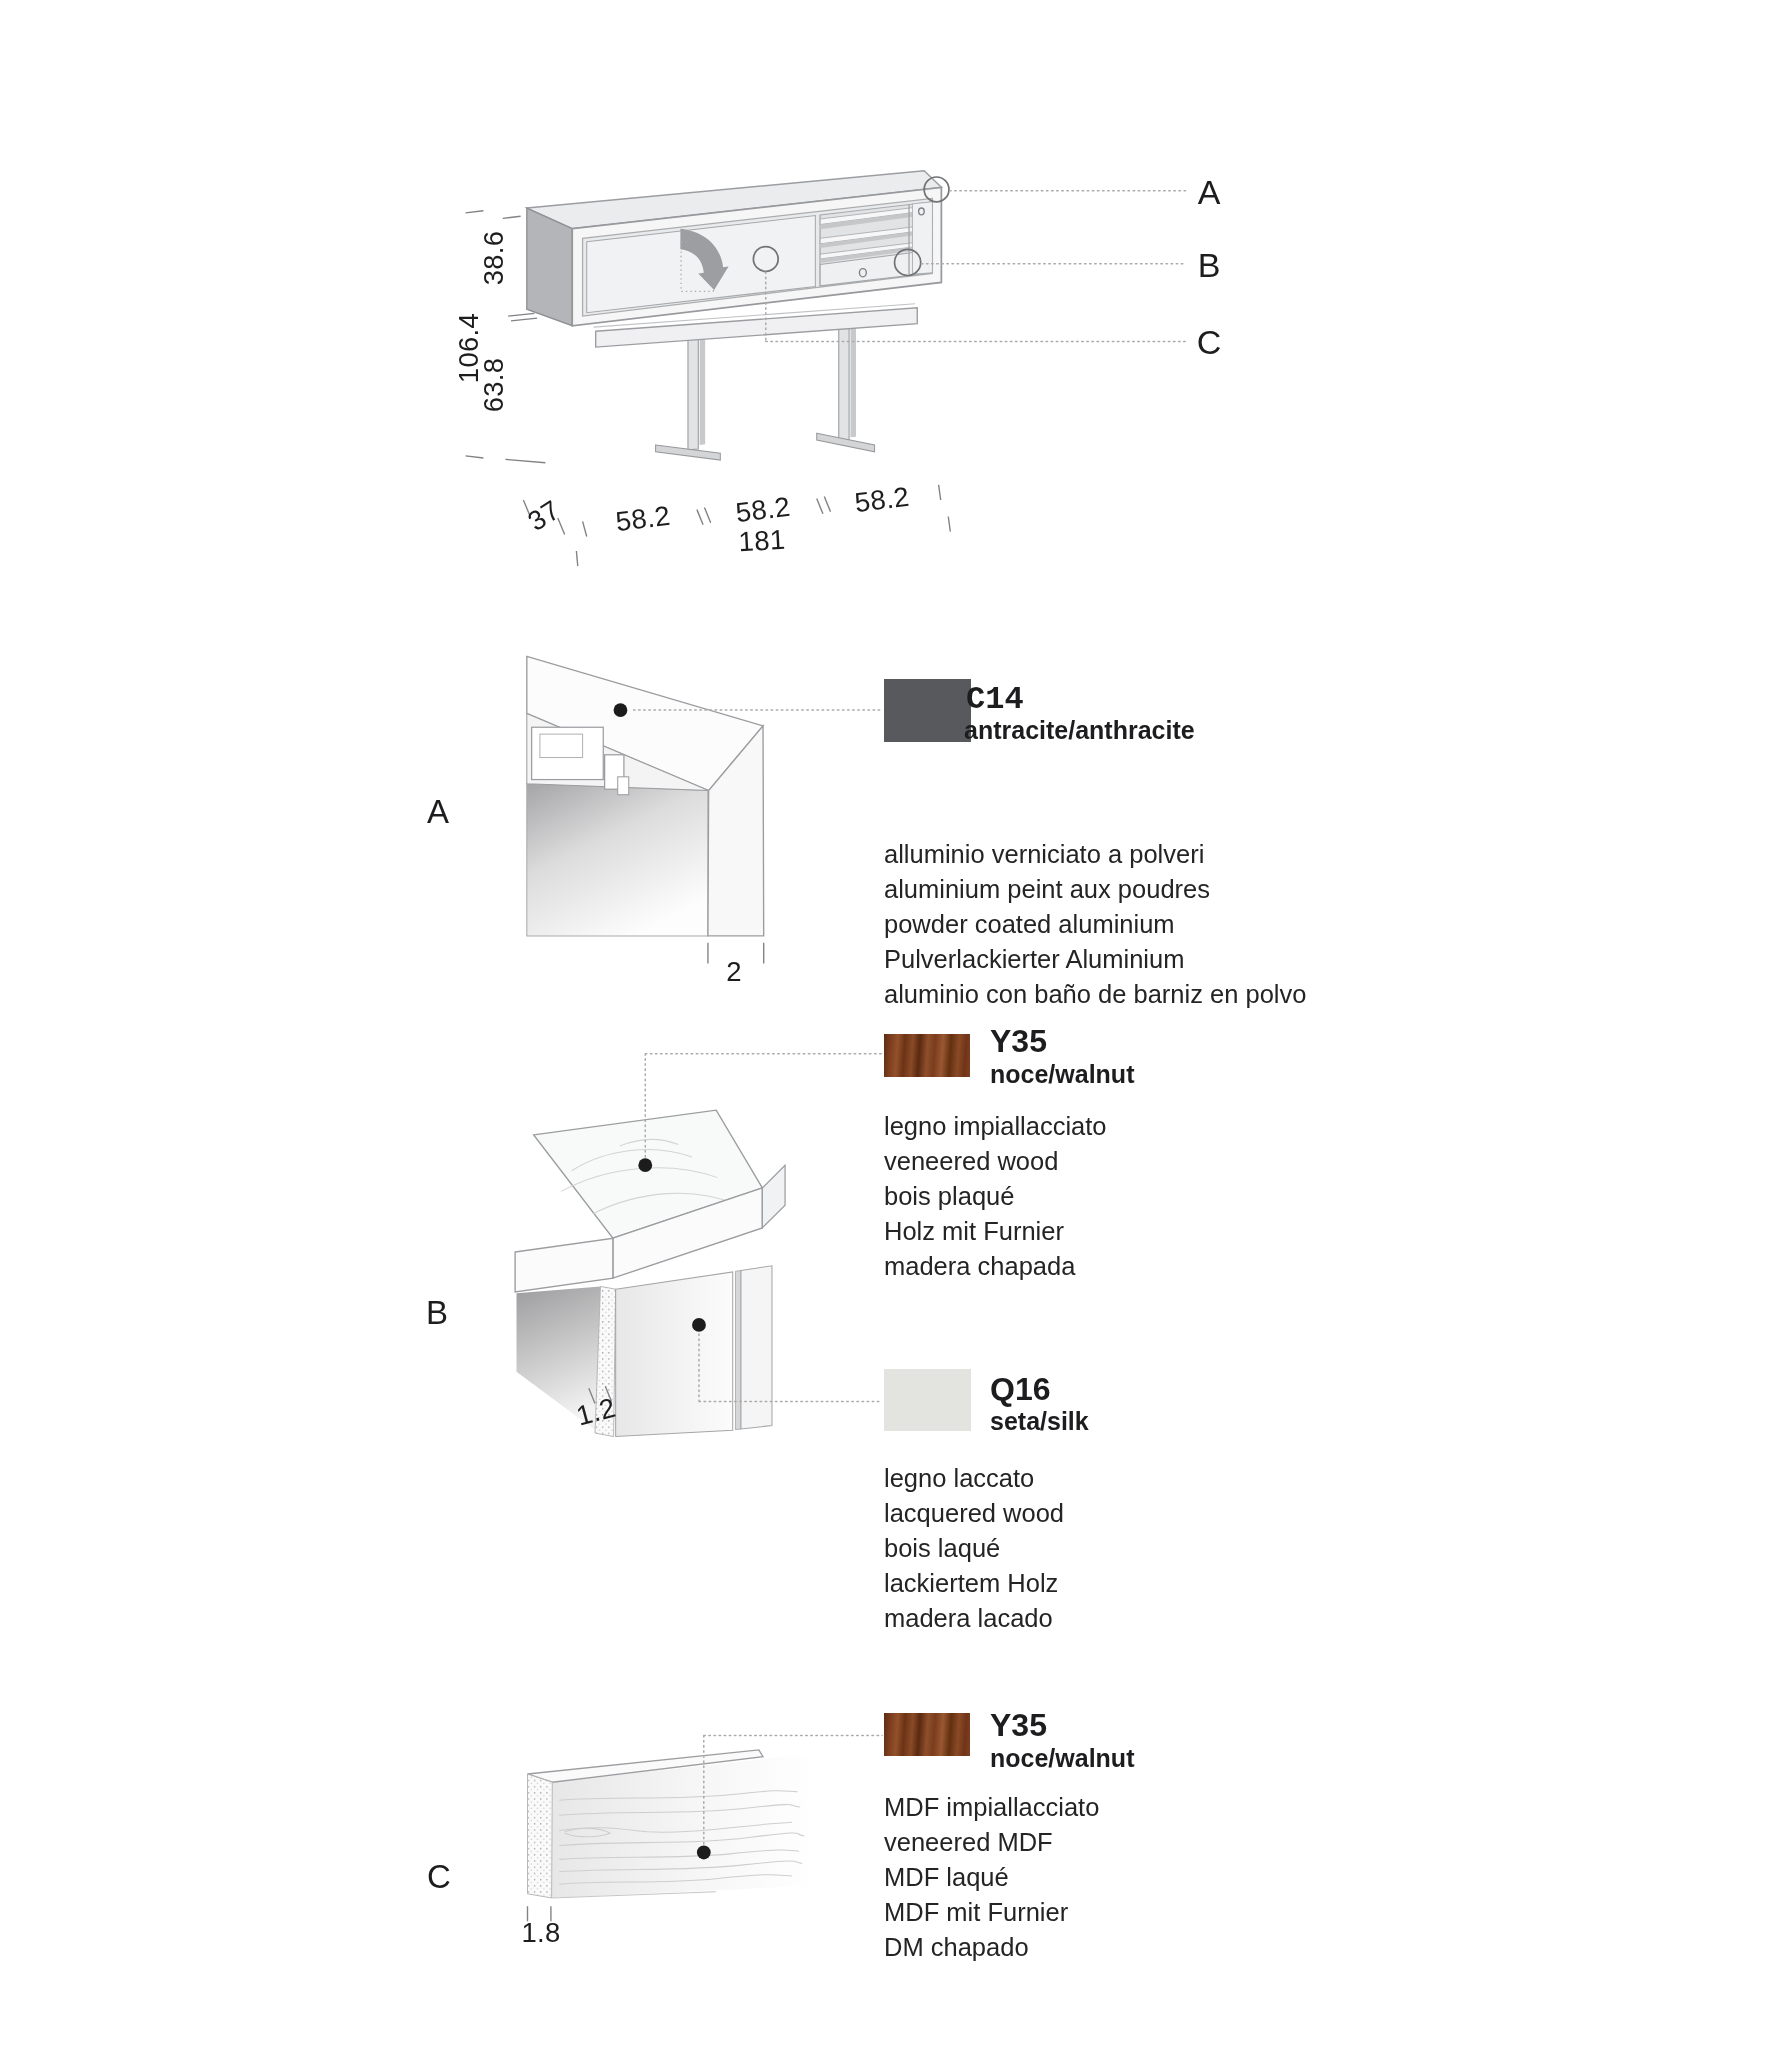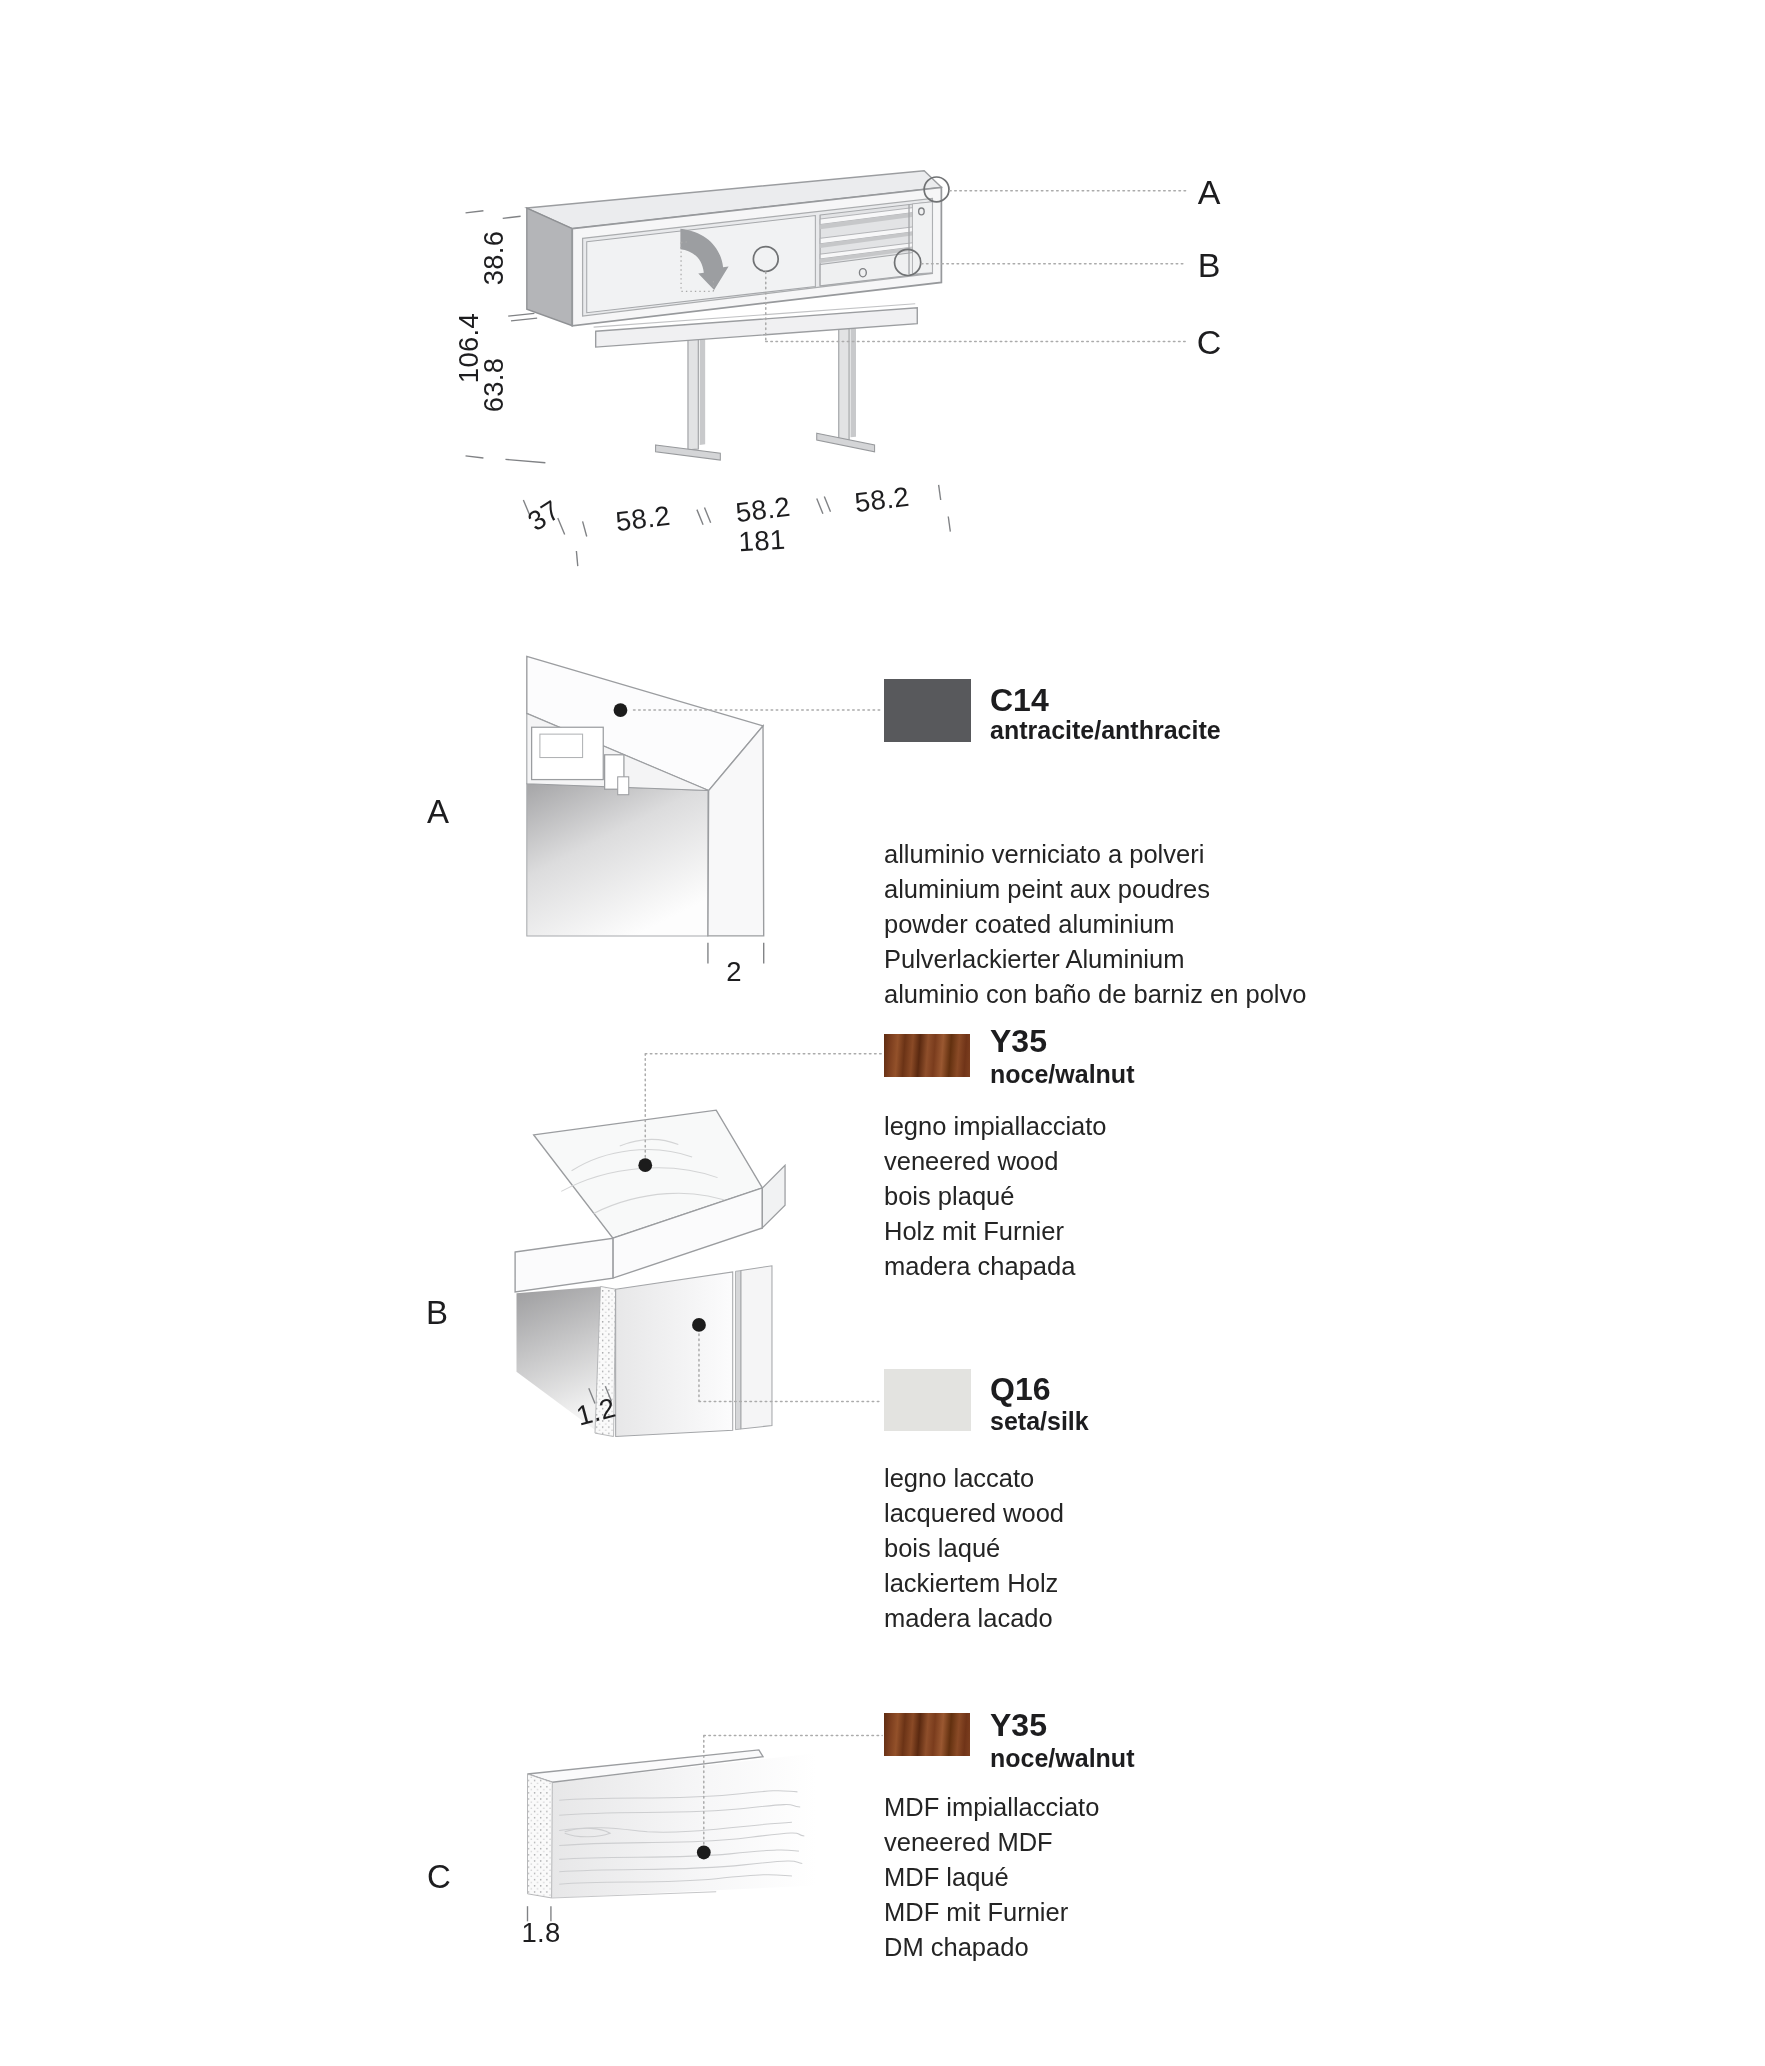--- a/index.html
+++ b/index.html
@@ -210,22 +210,22 @@
   <div class="t ctr r3 dim" style="left:762px;top:541px;">181</div>
 
   <div class="t ctr lab2" style="left:1209px;top:192px;">A</div>
   <div class="t ctr lab2" style="left:1209px;top:265px;">B</div>
   <div class="t ctr lab2" style="left:1209px;top:342px;">C</div>
 
   <div class="t ctr lab" style="left:438px;top:812px;">A</div>
   <div class="t ctr dim" style="left:734px;top:972px;">2</div>
 
   <div class="swatch sw-c14" style="left:884px;top:679px;width:87px;height:63px;"></div>
-  <div class="t code" style="left:990px;top:684px;">C14</div>
-  <div class="t finish" style="left:990px;top:717px;">antracite/anthracite</div>
+  <div class="t code" style="left:966px;top:684px;font-family:Liberation Mono, monospace;">C14</div>
+  <div class="t finish" style="left:964px;top:717px;">antracite/anthracite</div>
   <div class="t desc" style="left:884px;top:837px;">
     <div>alluminio verniciato a polveri</div>
     <div>aluminium peint aux poudres</div>
     <div>powder coated aluminium</div>
     <div>Pulverlackierter Aluminium</div>
     <div>aluminio con baño de barniz en polvo</div>
   </div>
 
   <div class="t ctr lab" style="left:437px;top:1313px;">B</div>
   <div class="t ctr r15 dim" style="left:596px;top:1412px;">1.2</div>

